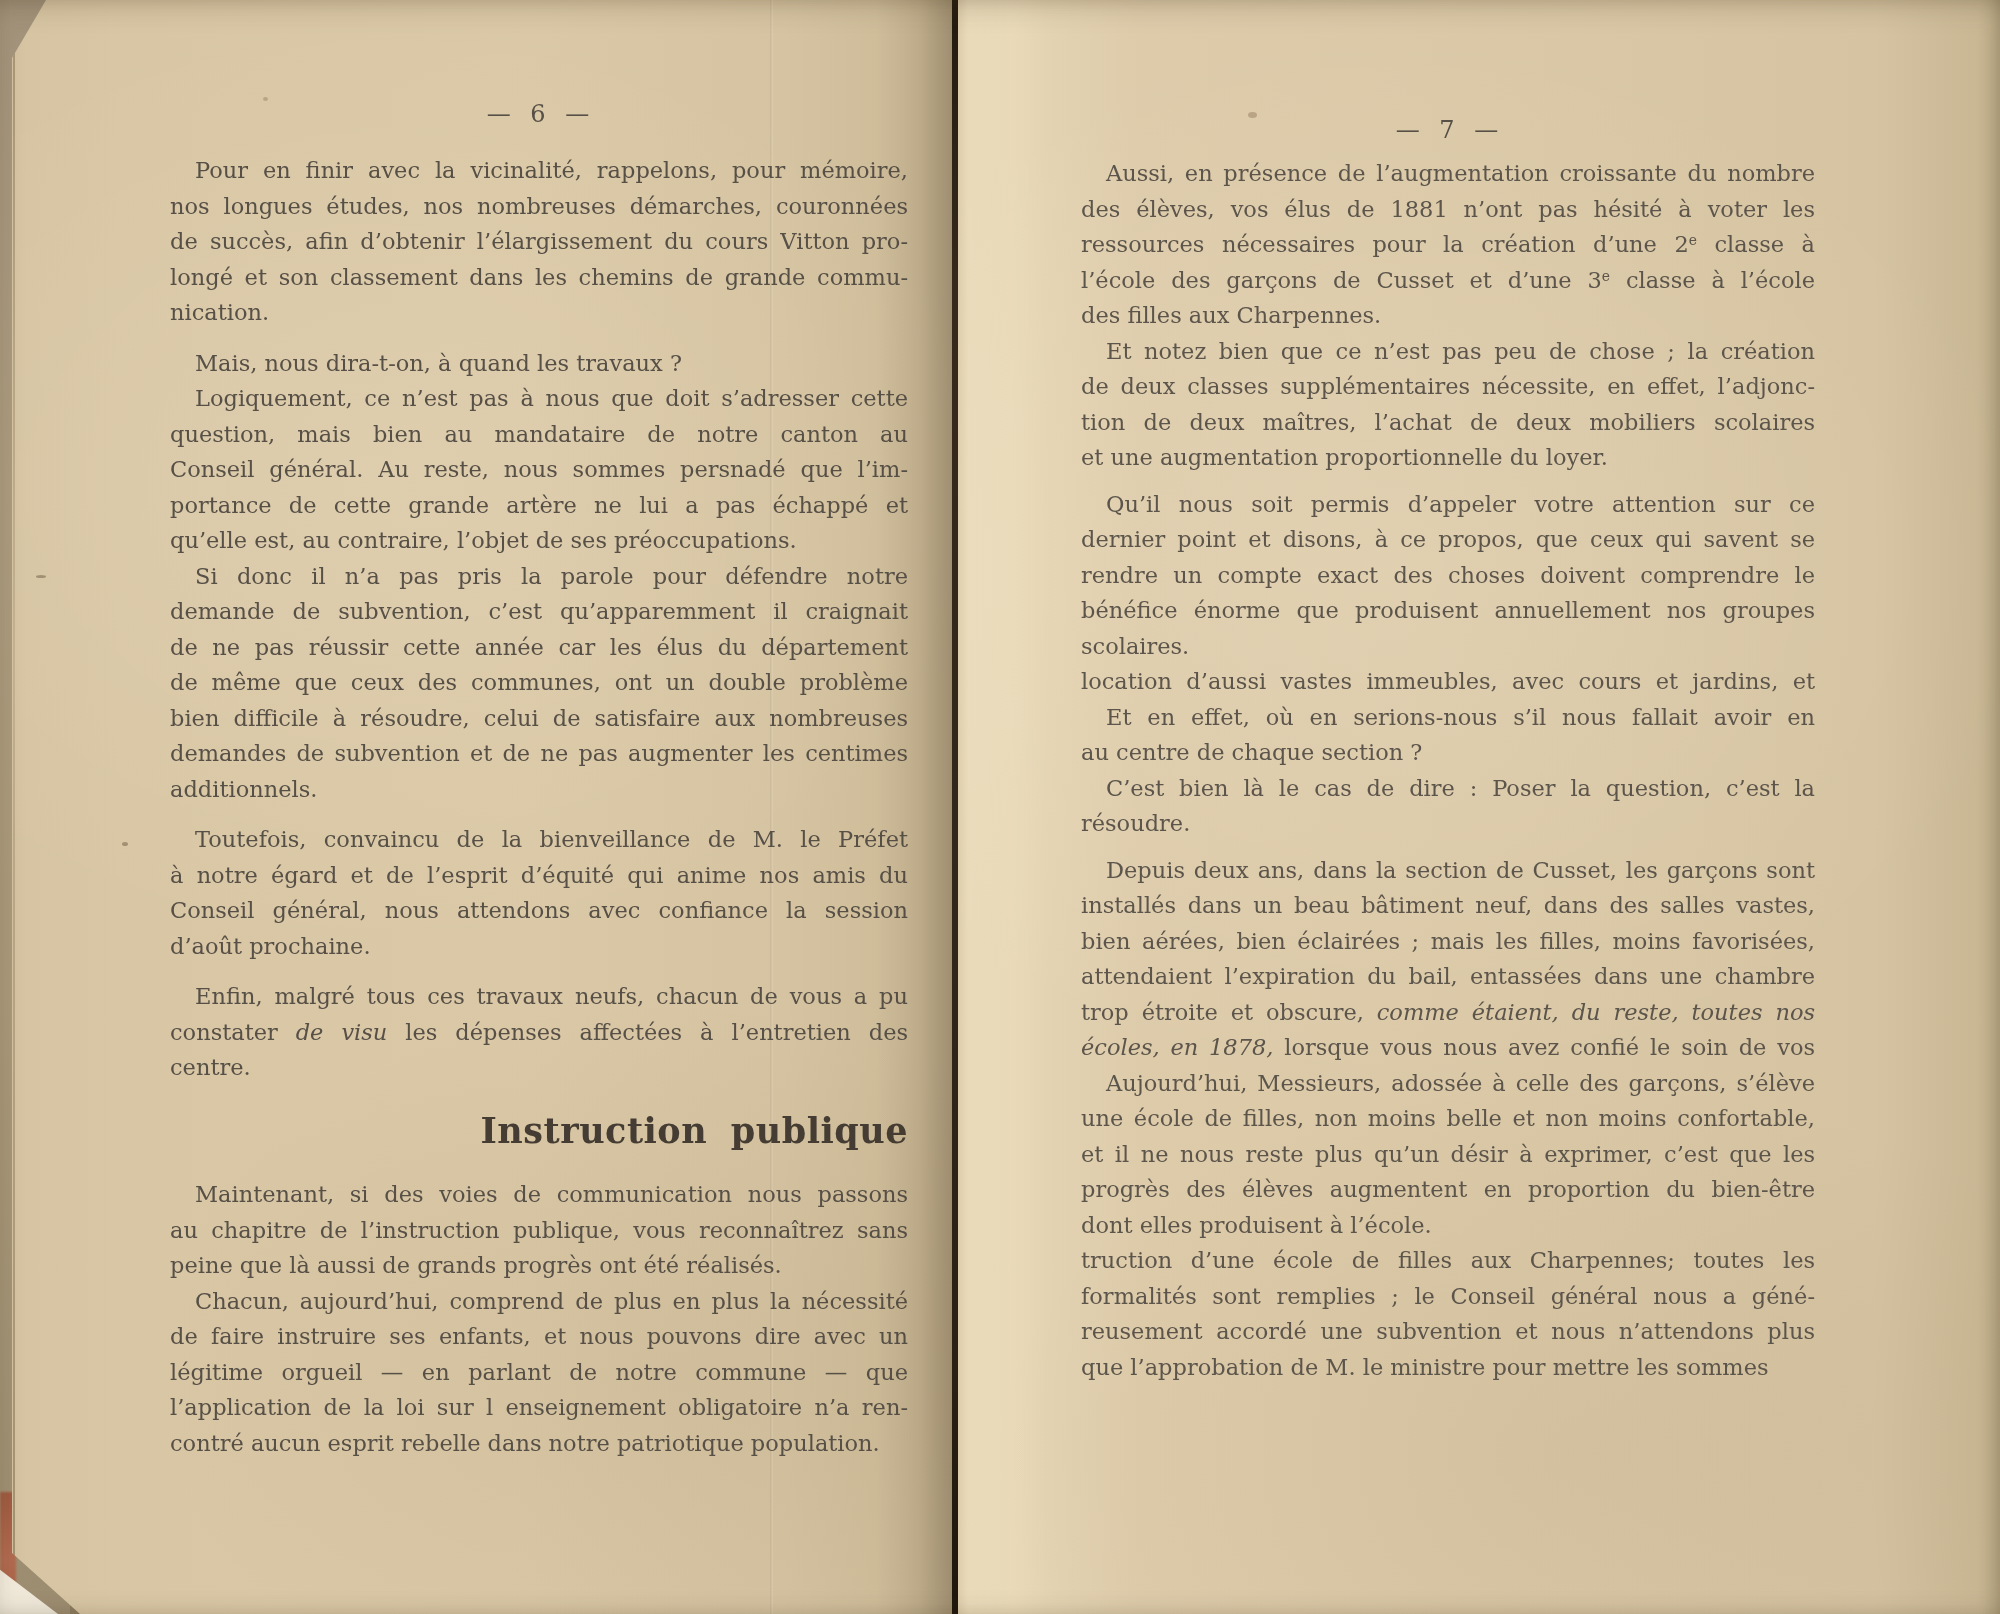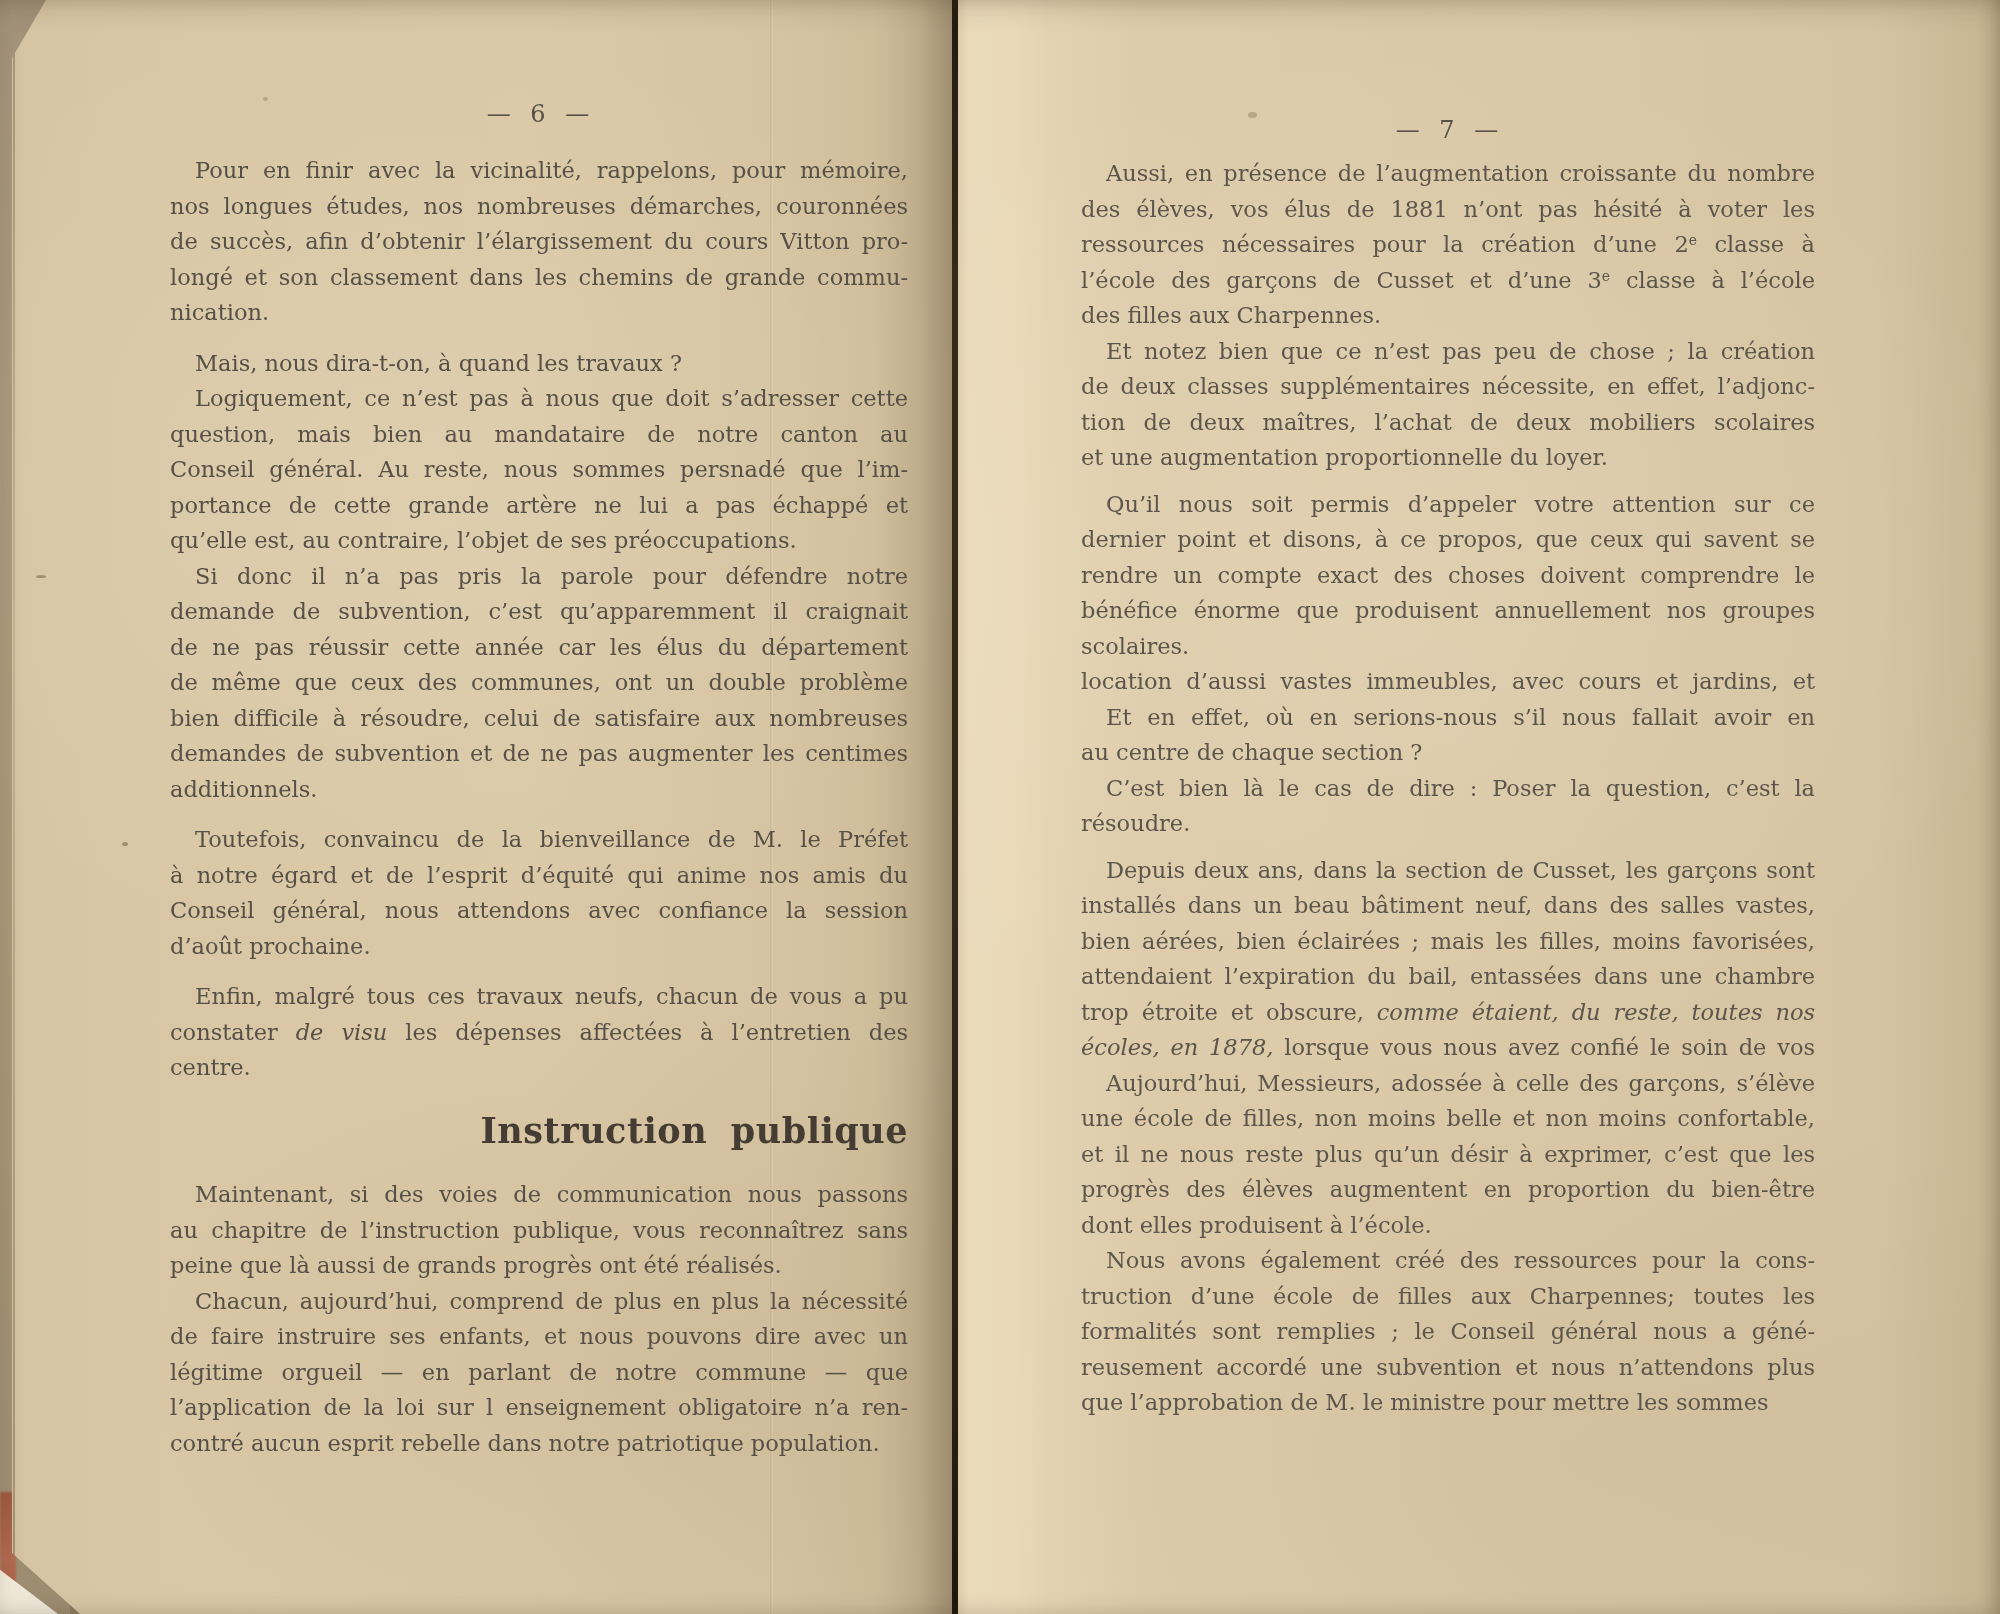--- a/index.html
+++ b/index.html
@@ -209,21 +209,20 @@
           <div class="line"><i>écoles, en 1878,</i><span> lorsque vous nous avez confié le soin de vos</span></div>
         </div>
         <div class="para">
           <div class="line first">Aujourd’hui, Messieurs, adossée à celle des garçons, s’élève</div>
           <div class="line">une école de filles, non moins belle et non moins confortable,</div>
           <div class="line">et il ne nous reste plus qu’un désir à exprimer, c’est que les</div>
           <div class="line">progrès des élèves augmentent en proportion du bien-être</div>
           <div class="line last">dont elles produisent à l’école.</div>
         </div>
         <div class="para">
-          <div class="line first">Nous avons également créé des ressources pour la cons-</div>
           <div class="line">truction d’une école de filles aux Charpennes; toutes les</div>
           <div class="line">formalités sont remplies ; le Conseil général nous a géné-</div>
           <div class="line">reusement accordé une subvention et nous n’attendons plus</div>
           <div class="line last">que l’approbation de M. le ministre pour mettre les sommes</div>
         </div>
       </div>
   </div>
 
   <div class="speck s1"></div>
   <div class="speck s2"></div>

